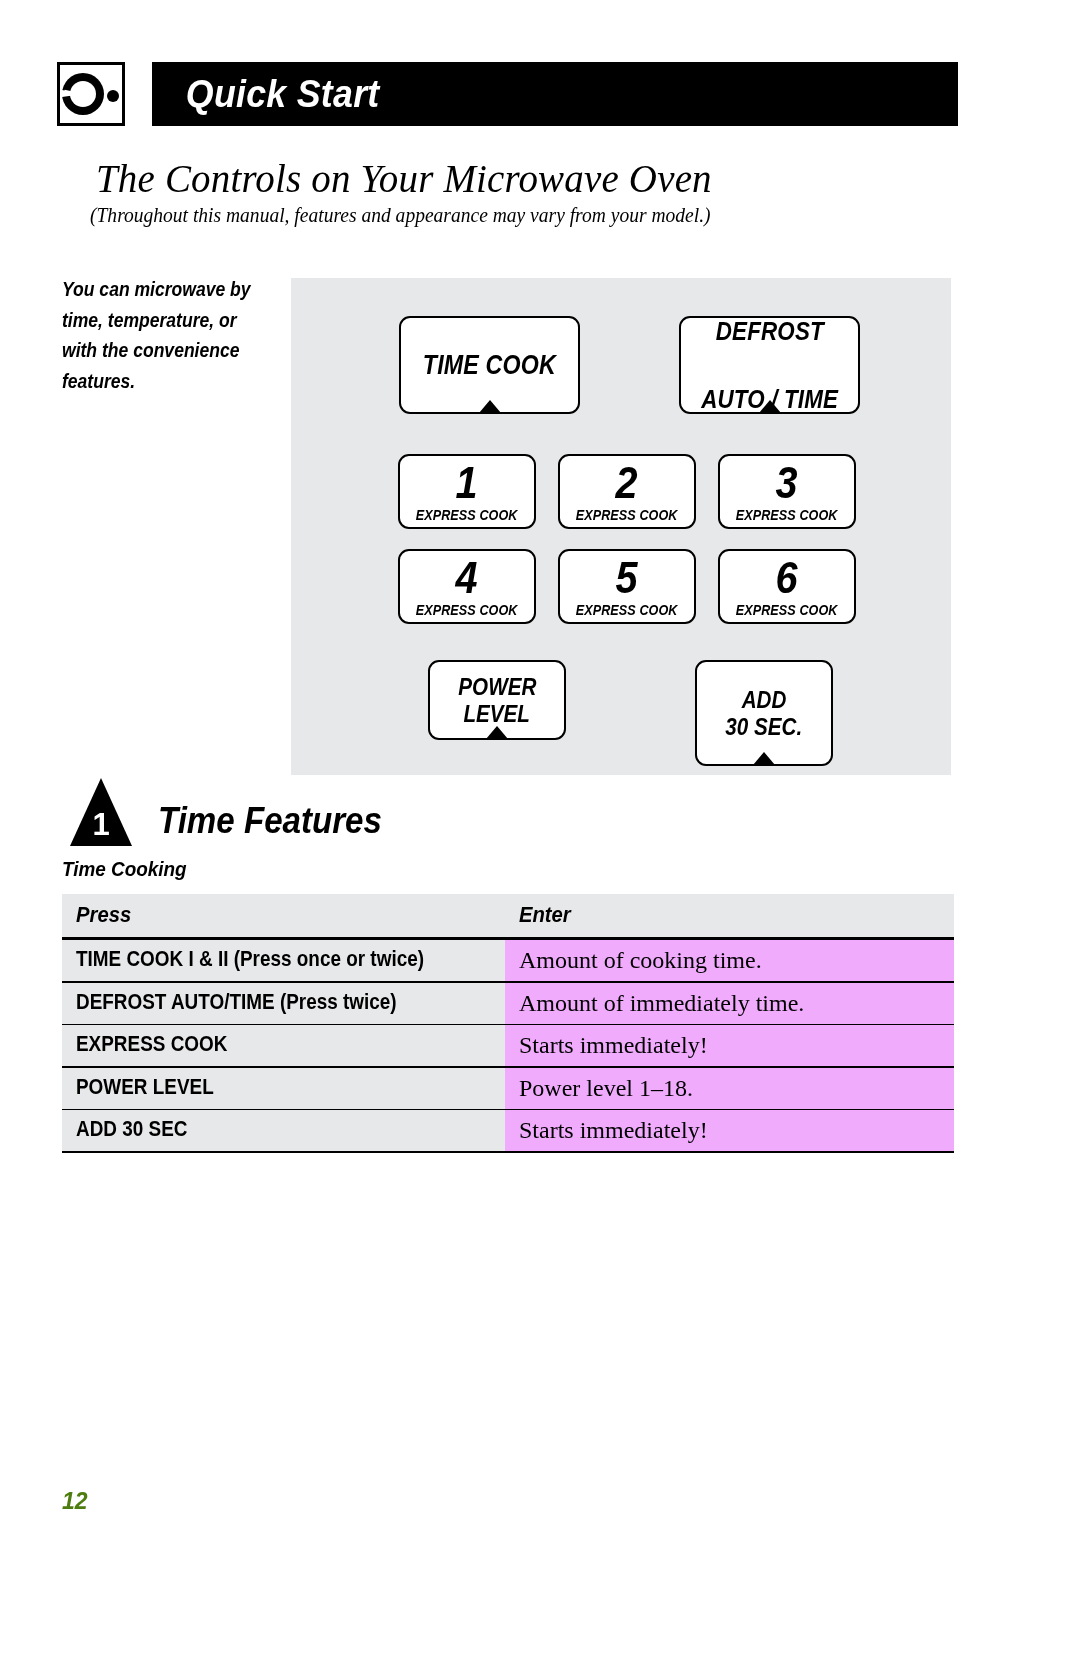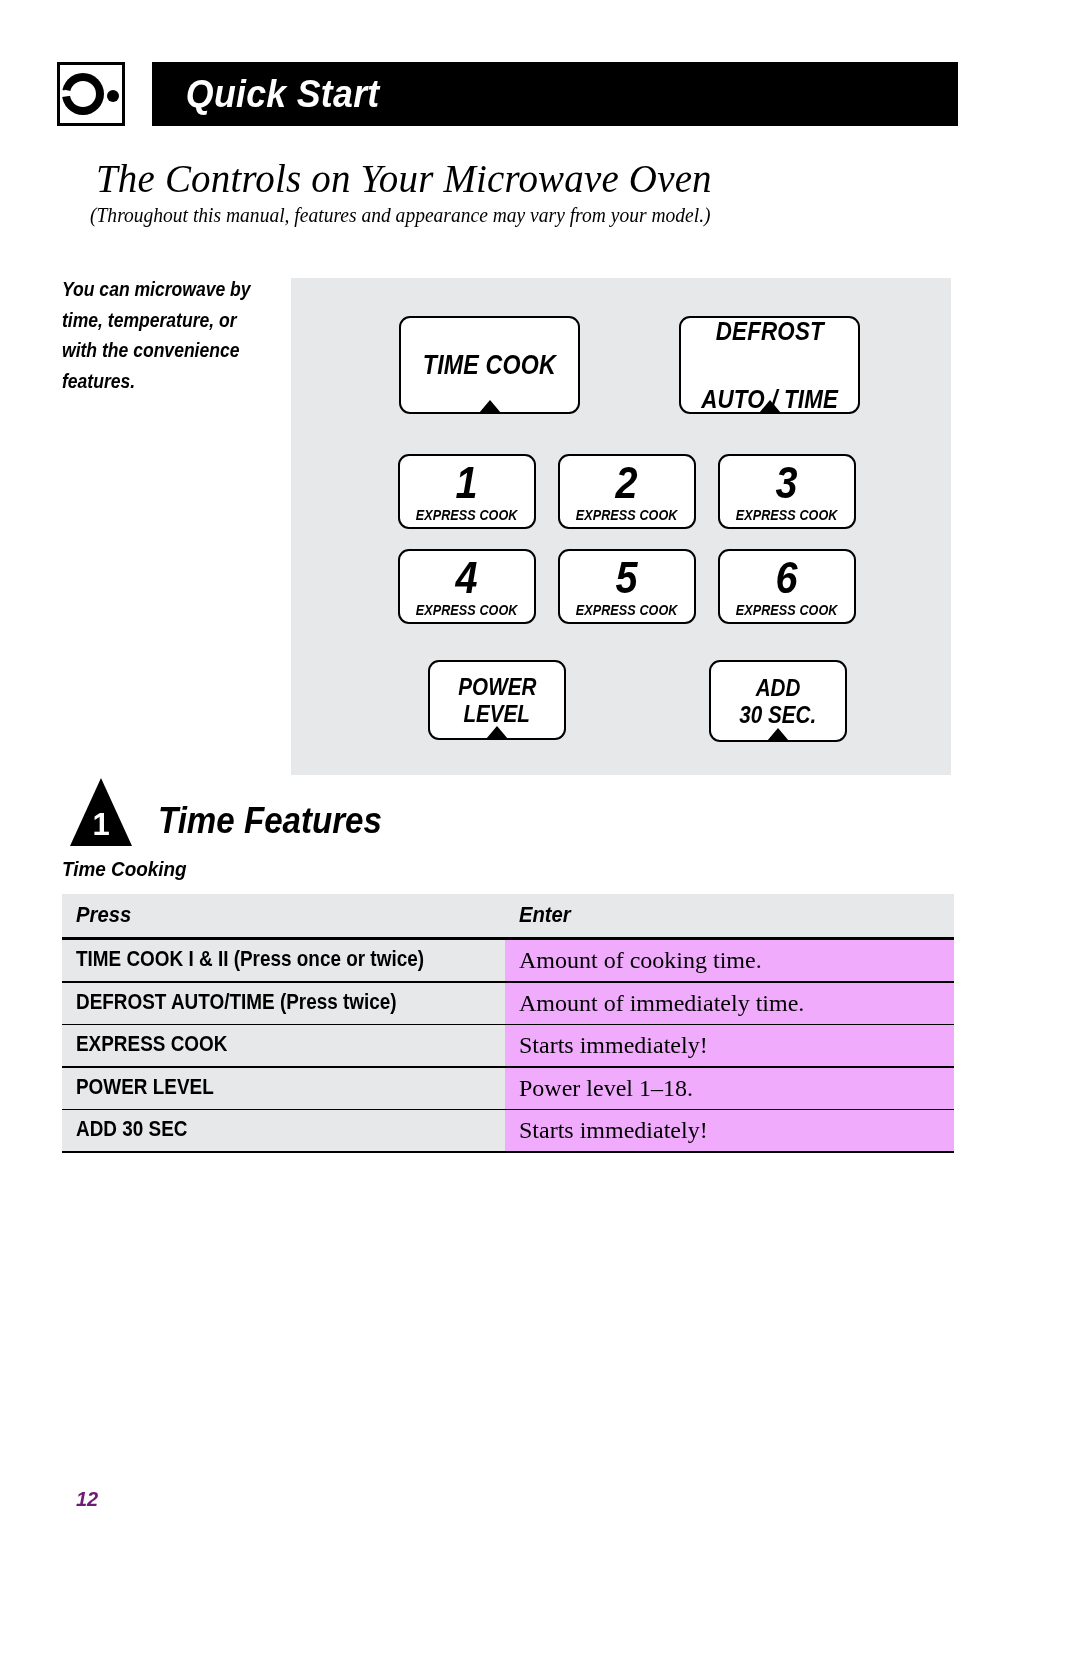--- a/index.html
+++ b/index.html
@@ -291,27 +291,27 @@
     display: inline-block;
     white-space: nowrap;
   }
 
   .rule-thick { width: 100%; height: 3px; background: #000; }
   .rule-thin  { width: 100%; height: 1.6px; background: #000; }
 
   
   .page-number {
     position: absolute;
-    left: 76px;
+    left: 62px;
     top: 1488px;
     font-family: "Liberation Sans", sans-serif;
     font-weight: bold;
     font-style: italic;
-    font-size: 20px;
-    color: #701a75;
+    font-size: 23px;
+    color: #4d7c0f;
   }
 </style>
 </head>
 <body>
 
 <div class="header-row">
 
   <div class="chapter-icon">
     <svg width="62" height="58" viewBox="0 0 62 58" xmlns="http://www.w3.org/2000/svg">
       <rect x="0" y="0" width="62" height="58" fill="#ffffff"></rect>
@@ -376,21 +376,21 @@
     <span class="btn-digit">6</span>
     <span class="btn-sublabel">EXPRESS COOK</span>
   </div>
 
   <div class="btn" style="left:107px; top:382px; width:138px; height:80px;margin-left:30px;">
     <span class="btn-small-label">POWER</span>
     <span class="btn-small-label">LEVEL</span>
     <span class="btn-notch"></span>
   </div>
 
-  <div class="btn" style="left:418px; top:382px; width:138px; height:82px;">
+  <div class="btn" style="left:404px; top:382px; width:138px; height:106px;">
     <span class="btn-small-label">ADD</span>
     <span class="btn-small-label">30 SEC.</span>
     <span class="btn-notch"></span>
   </div>
 
 </div>
 
 <div class="section-marker">
   <span class="tri"></span>
   <span class="num">1</span>

